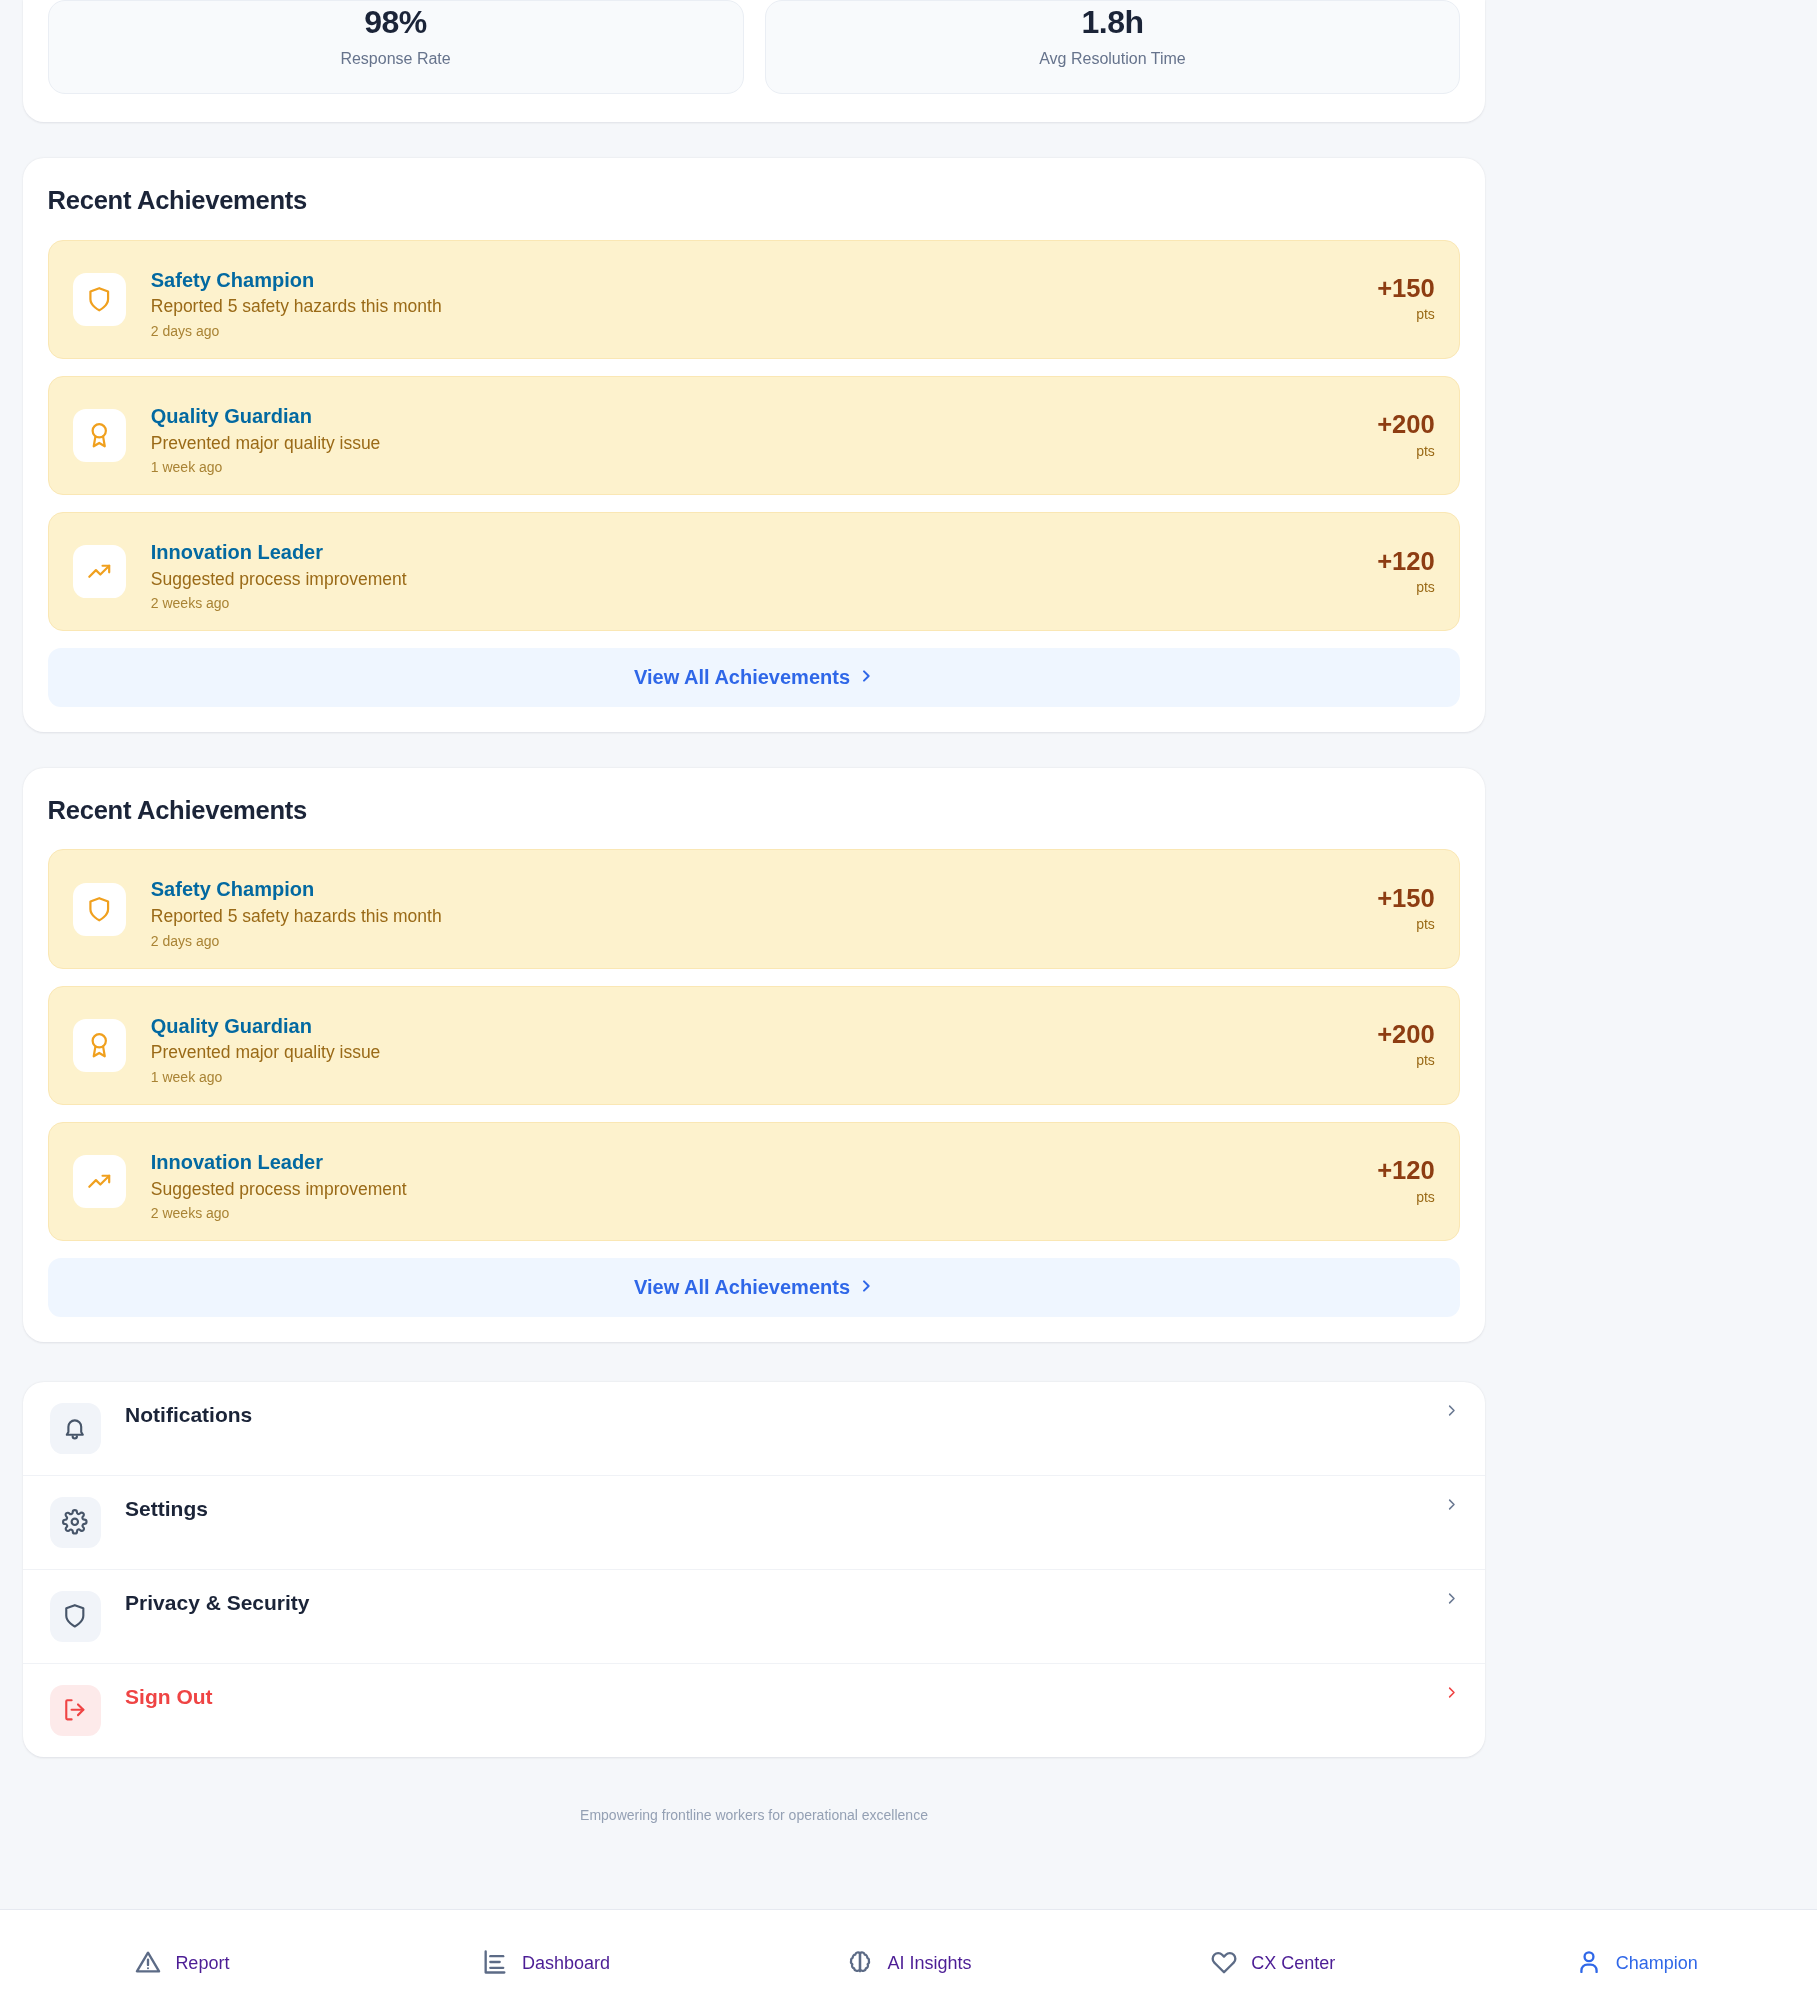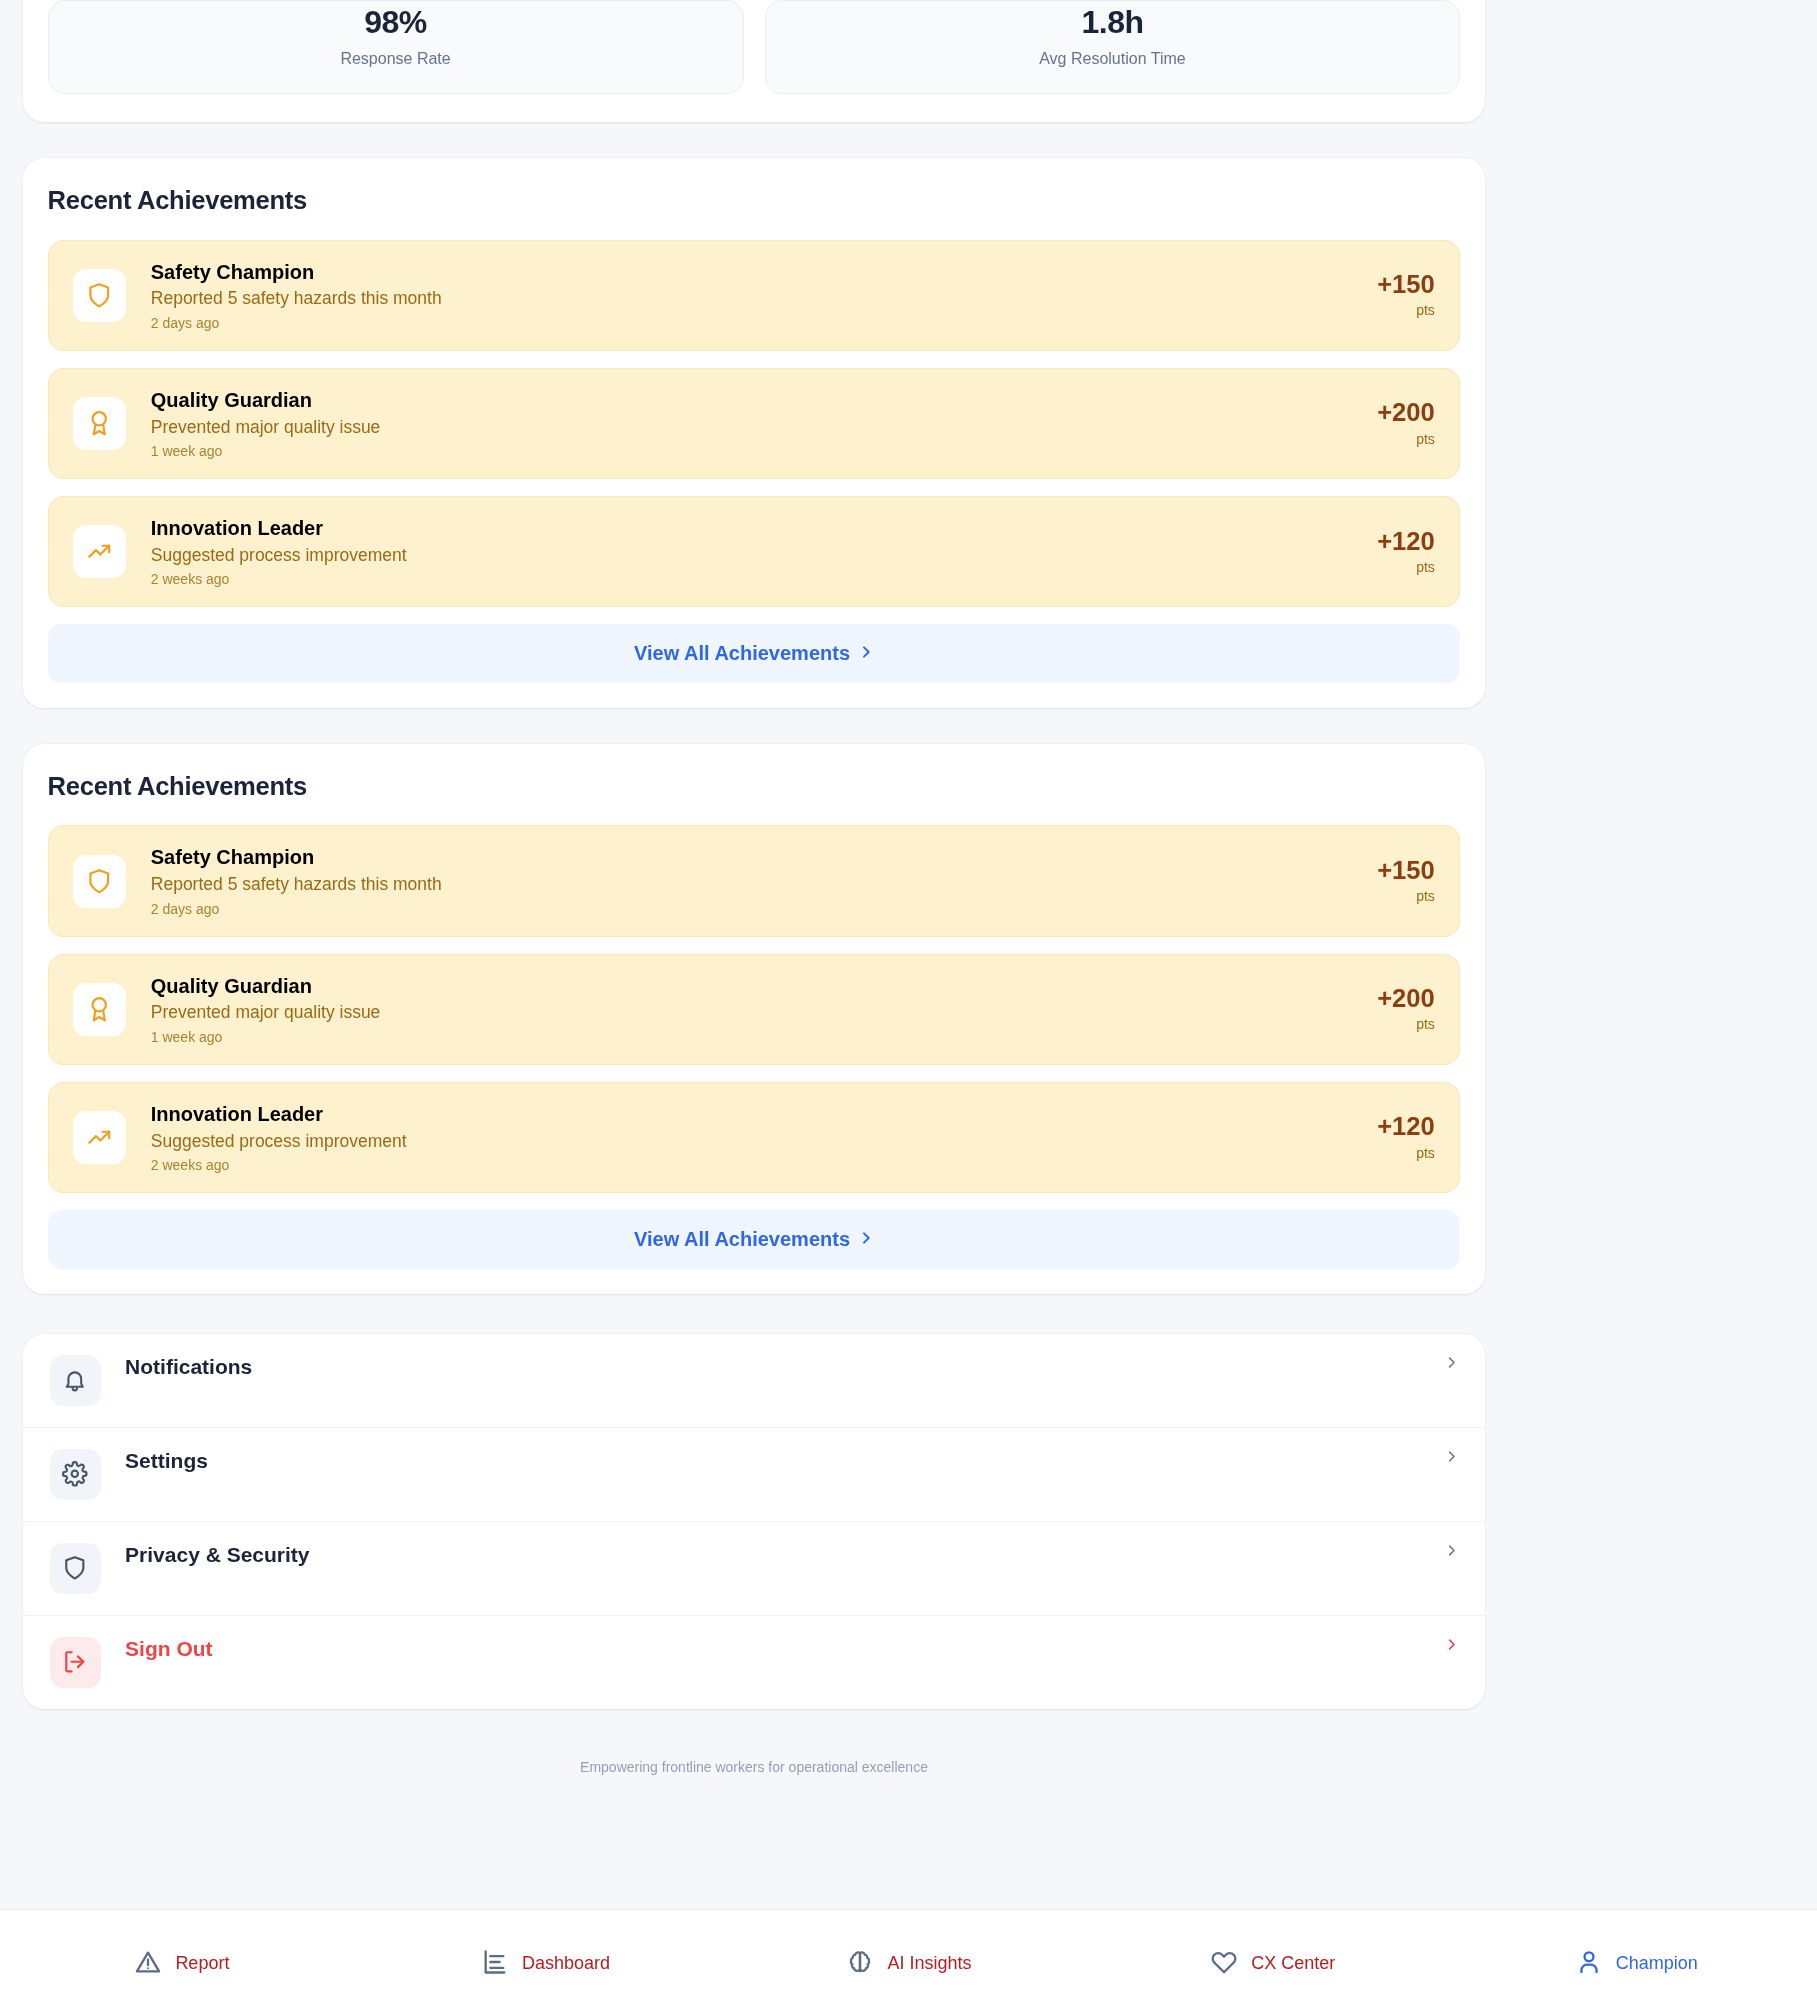--- a/index.html
+++ b/index.html
@@ -77,22 +77,23 @@
     border-radius: 13.2px;
     display: flex; align-items: center; justify-content: center;
     flex: 0 0 53px;
     margin-right: 24.6px;
   }
   .ach-icon svg { width: 26.5px; height: 26.5px; }
   .ach-text { flex: 1 1 auto; min-width: 0; }
   .ach-title {
     font-size: 20px;
     font-weight: 700;
-    color: #000000;
+    color: #0369a1;
     line-height: 1.25;
+    margin-top: 8px;
   }
   .ach-desc {
     font-size: 17.5px;
     color: #9a6a17;
     margin-top: 2.8px;
     line-height: 1.3;
   }
   .ach-time {
     font-size: 14px;
     color: #a98334;
@@ -180,21 +181,21 @@
   }
   .nav-item {
     flex: 1;
     display: flex;
     align-items: center;
     justify-content: center;
     gap: 13.2px;
     cursor: pointer;
   }
   .nav-item svg { width: 28px; height: 28px; }
-  .nav-label { font-size: 18px; color: #b91c1c; }
+  .nav-label { font-size: 18px; color: #4c1d95; }
   .nav-item.active .nav-label { color: #2f67e8; }
 </style>
 </head>
 <body>
 
 <div class="page">
 
   <div class="card stats-card">
     <div class="stat-box">
       <div class="stat-value">98%</div>

